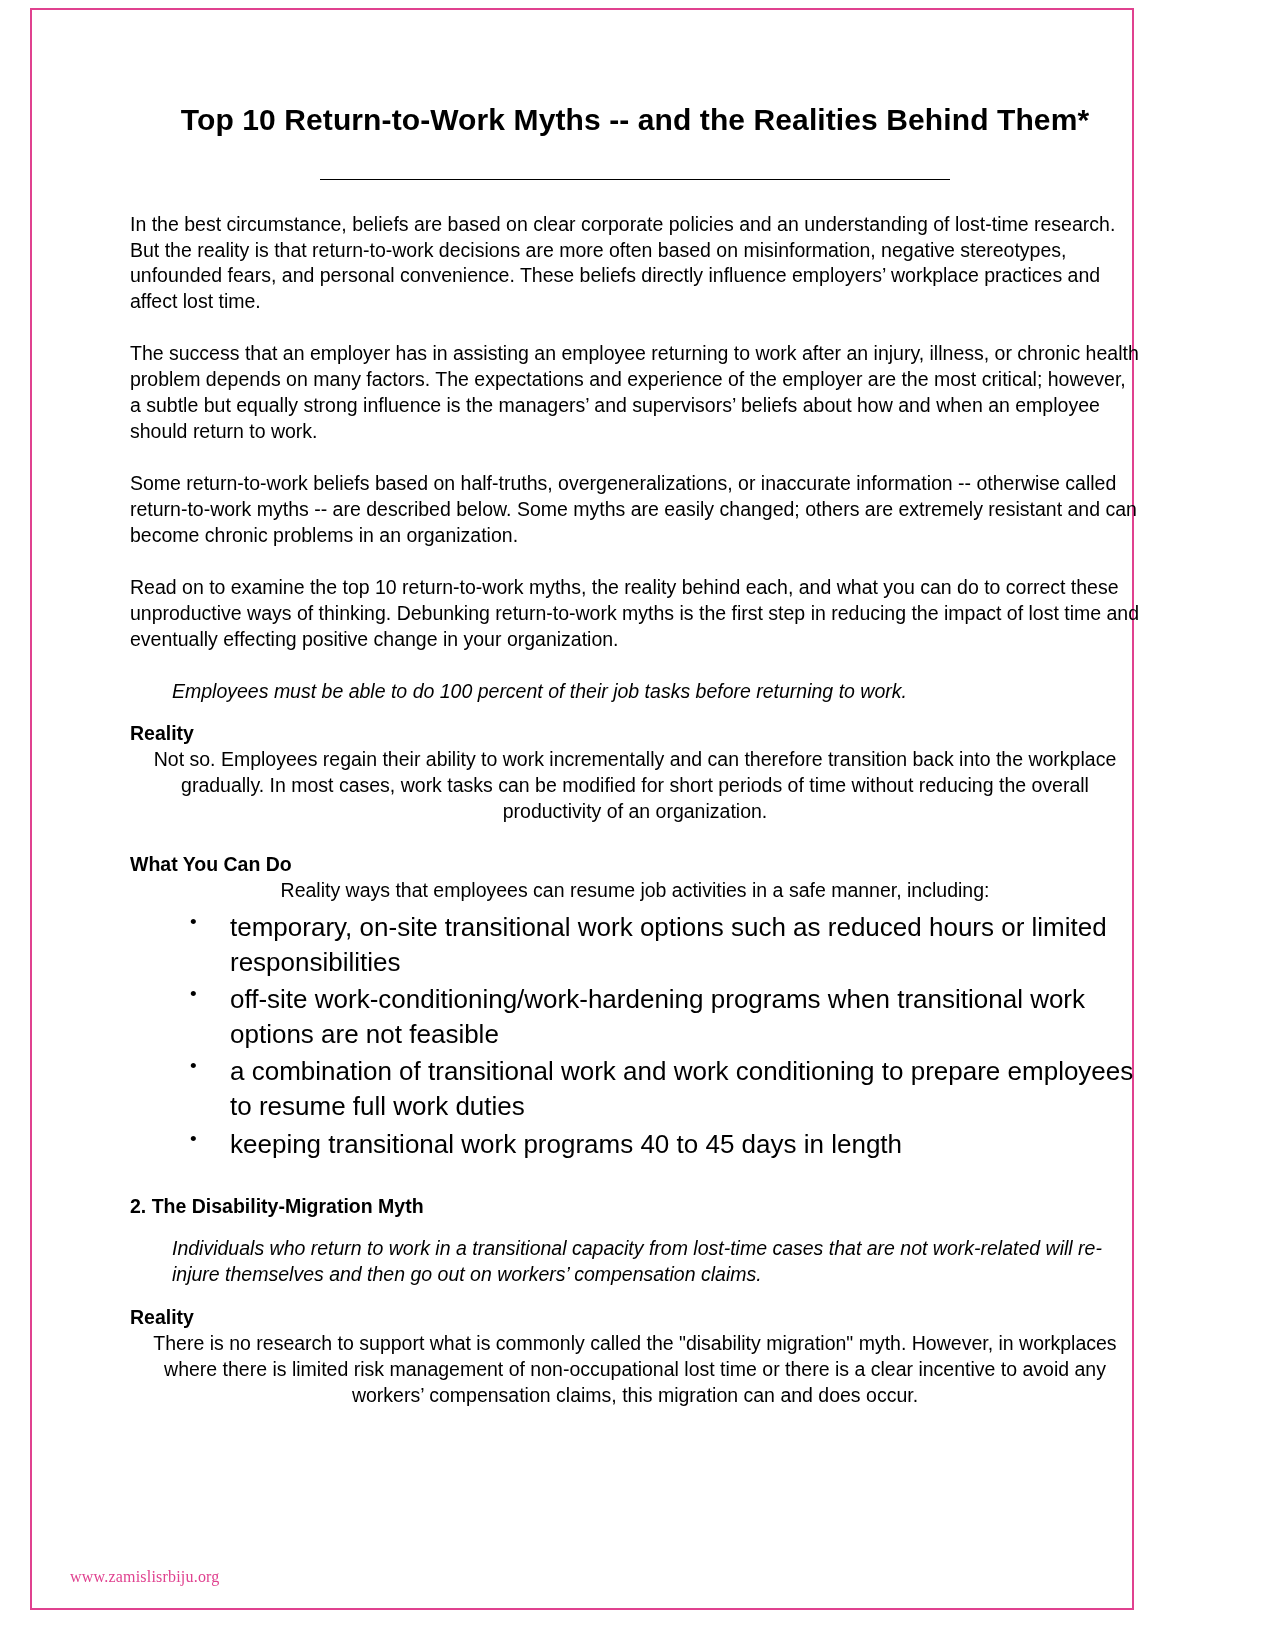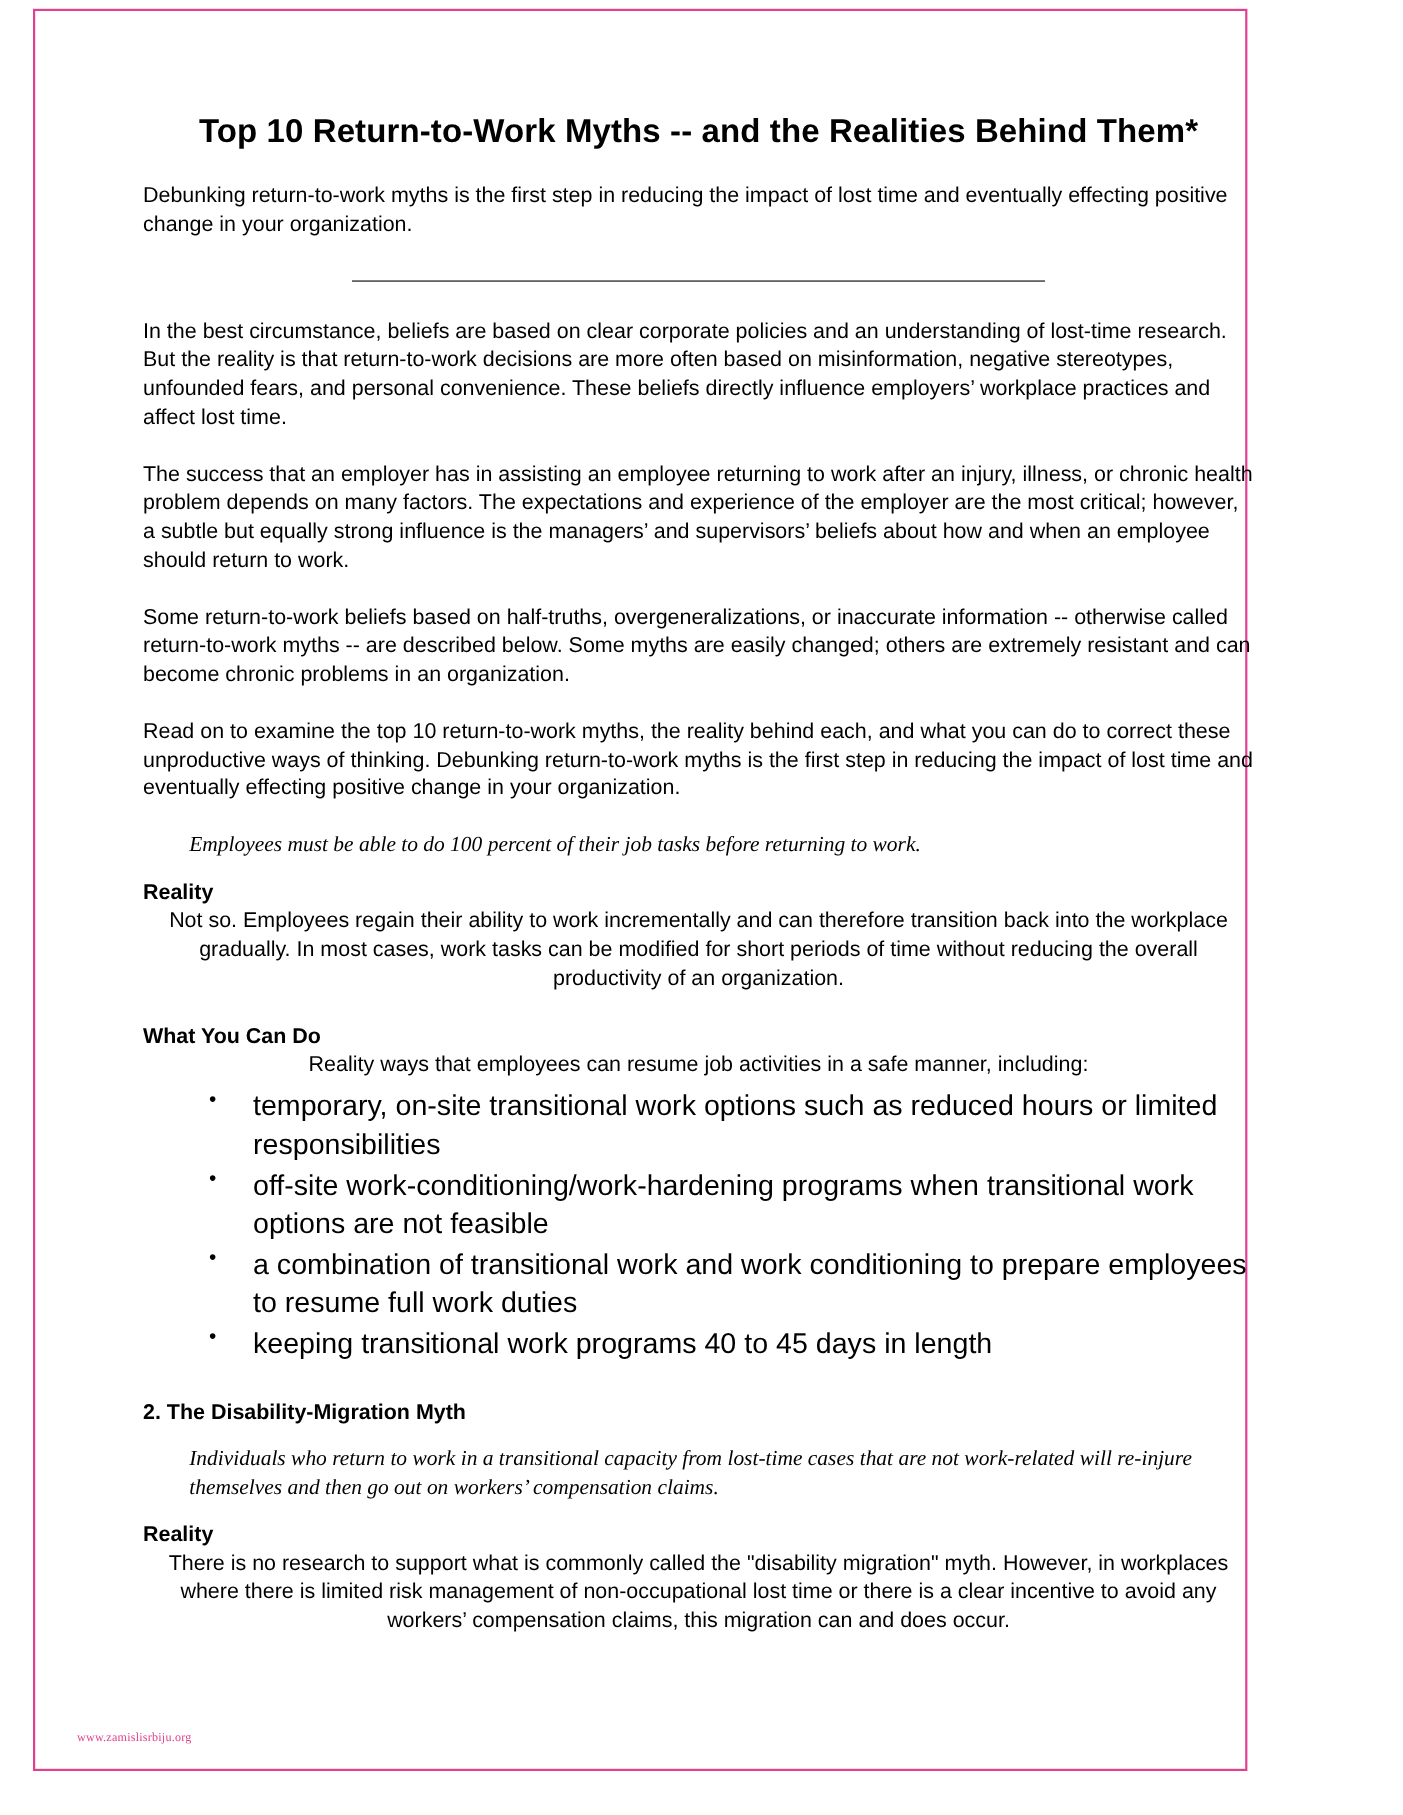--- a/index.html
+++ b/index.html
@@ -66,21 +66,20 @@
   }
   .section-head.spaced-top {
     margin-top: 34px;
   }
   .myth-statement {
     font-size: 19.5px;
     font-style: italic;
     line-height: 1.33;
     margin: 0 0 18px 0;
     padding-left: 42px;
-    font-family: Liberation Serif, serif;
   }
   .sub-head {
     font-size: 19.5px;
     font-weight: bold;
     margin: 0 0 2px 0;
   }
   .sub-head.gap {
     margin-top: 28px;
   }
   ul.bullets {
@@ -99,36 +98,35 @@
     content: "\2022";
     position: absolute;
     left: 60px;
     top: -1px;
     font-size: 19px;
   }
   .watermark {
     position: absolute;
     left: 38px;
     bottom: 22px;
-    font-size: 11px;
+    font-size: 16px;
     color: #e0418f;
     font-family: "Liberation Serif", serif;
     letter-spacing: 0.2px;
   }
 </style>
 </head>
 <body>
 
 <div class="page-frame">
 
   <div class="doc-body">
 
     <h1 class="doc-title">Top 10 Return-to-Work Myths -- and the Realities Behind Them*</h1>
 
-    <p class="para">Debunking return-to-work myths is the first step in reducing the impact of lost time and eventually effecting positive change in your organization.</p>
 
     <div class="rule-wrap">
       <span class="rule"></span>
     </div>
 
     <p class="para">In the best circumstance, beliefs are based on clear corporate policies and an understanding of lost-time research. But the reality is that return-to-work decisions are more often based on misinformation, negative stereotypes, unfounded fears, and personal convenience. These beliefs directly influence employers’ workplace practices and affect lost time.</p>
     <p class="para">The success that an employer has in assisting an employee returning to work after an injury, illness, or chronic health problem depends on many factors. The expectations and experience of the employer are the most critical; however, a subtle but equally strong influence is the managers’ and supervisors’ beliefs about how and when an employee should return to work.</p>
     <p class="para">Some return-to-work beliefs based on half-truths, overgeneralizations, or inaccurate information -- otherwise called return-to-work myths -- are described below. Some myths are easily changed; others are extremely resistant and can become chronic problems in an organization.</p>
     <p class="para">Read on to examine the top 10 return-to-work myths, the reality behind each, and what you can do to correct these unproductive ways of thinking. Debunking return-to-work myths is the first step in reducing the impact of lost time and eventually effecting positive change in your organization.</p>
 

